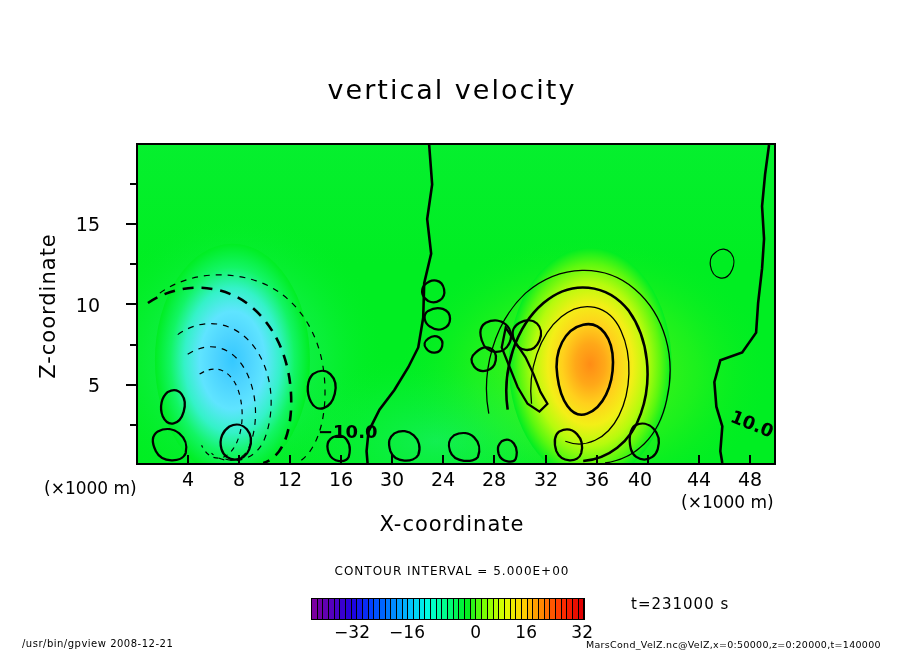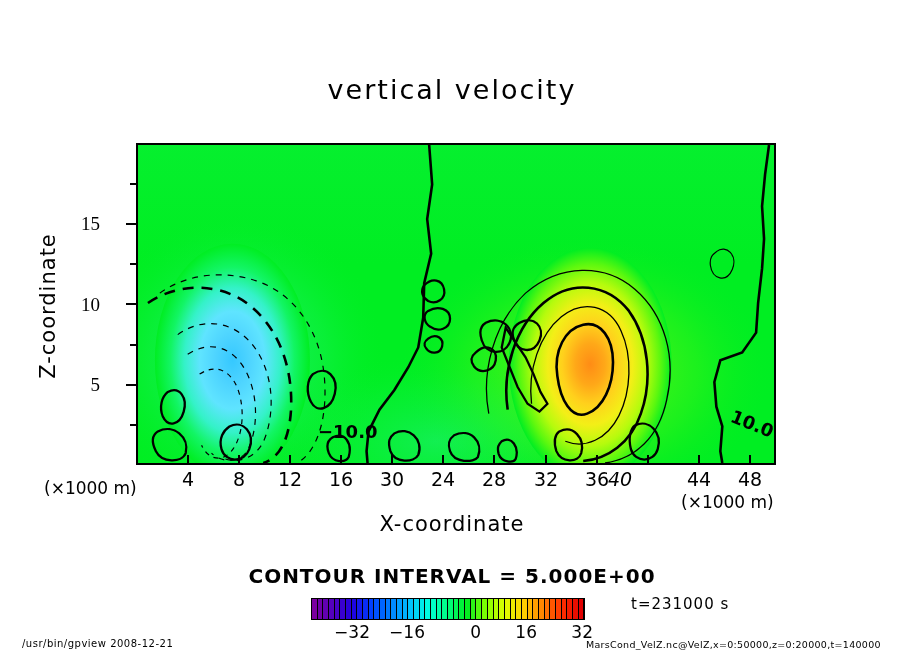--- a/index.html
+++ b/index.html
@@ -4,25 +4,25 @@
 <style>
   html,body{margin:0;padding:0;background:#fff;}
   body{width:904px;height:654px;position:relative;overflow:hidden;
        font-family:"DejaVu Sans",sans-serif;color:#000;}
   .abs{position:absolute;}
   #title{left:0;top:74px;width:904px;text-align:center;font-size:27px;letter-spacing:2px;font-weight:400;}
   #plot-frame{left:136px;top:143px;width:640px;height:322px;border:2px solid #000;box-sizing:border-box;overflow:hidden;background:#00ee22;}
   #field{position:absolute;left:0;top:0;width:100%;height:100%;}
   .tick{position:absolute;background:#000;}
   .xtl{position:absolute;font-size:19px;text-align:center;width:40px;}
-  .ytl{position:absolute;font-size:19px;text-align:right;width:40px;font-family:Liberation Serif, serif;}
+  .ytl{position:absolute;font-size:19px;text-align:right;width:40px;}
   #ylabel{left:-42px;top:294px;width:180px;transform:rotate(-90deg);text-align:center;font-size:21px;letter-spacing:1px;}
   #xlabel{left:252px;top:512px;width:400px;text-align:center;font-size:21px;letter-spacing:1px;}
   .unit{position:absolute;font-size:17px;}
-  #ci{left:152px;top:564px;width:600px;text-align:center;font-size:20px;letter-spacing:1px;font-weight:bold;}
+  #ci{left:152px;top:564px;width:600px;text-align:center;font-size:12px;letter-spacing:1px;}
   #cbar{left:311px;top:598px;width:272px;height:20px;border:1px solid #000;display:flex;}
   #cbar i{display:block;height:100%;flex:1 1 auto;border-right:1px solid #000;box-sizing:border-box;}
   .cbl{position:absolute;font-size:17px;text-align:right;width:50px;top:622px;}
   #tstamp{left:631px;top:595px;font-size:15px;letter-spacing:1px;}
   #credit{left:22px;top:638px;font-size:10px;letter-spacing:.5px;}
   #source{left:586px;top:639px;font-size:9.5px;letter-spacing:.3px;}
   .clabel{position:absolute;font-size:18px;font-weight:bold;}
   #lbl-neg{left:164px;top:276px;margin-left:16px;}
   #lbl-pos{left:592px;top:268px;transform:rotate(22deg);}
 </style>
@@ -138,21 +138,21 @@
 <div class="abs" style="left:136px;top:468px;width:640px;">
   <div class="xtl" style="left:32px;">4</div>
   <div class="xtl" style="left:83px;">8</div>
   <div class="xtl" style="left:134px;">12</div>
   <div class="xtl" style="left:185px;">16</div>
   <div class="xtl" style="left:236px;">30</div>
   <div class="xtl" style="left:287px;">24</div>
   <div class="xtl" style="left:338px;">28</div>
   <div class="xtl" style="left:390px;">32</div>
   <div class="xtl" style="left:441px;">36</div>
-  <div class="xtl" style="left:464px;font-style:italic;">40</div>
+  <div class="xtl" style="left:484px;">40</div>
   <div class="xtl" style="left:543px;">44</div>
   <div class="xtl" style="left:594px;">48</div>
 </div>
 
 <div class="abs" style="left:136px;top:143px;width:0;height:322px;">
   <div class="tick" style="left:-10px;top:80px;width:10px;height:2px;"></div>
   <div class="tick" style="left:-10px;top:160px;width:10px;height:2px;"></div>
   <div class="tick" style="left:-10px;top:241px;width:10px;height:2px;"></div>
   <div class="tick" style="left:-6px;top:40px;width:6px;height:2px;"></div>
   <div class="tick" style="left:-6px;top:120px;width:6px;height:2px;"></div>

